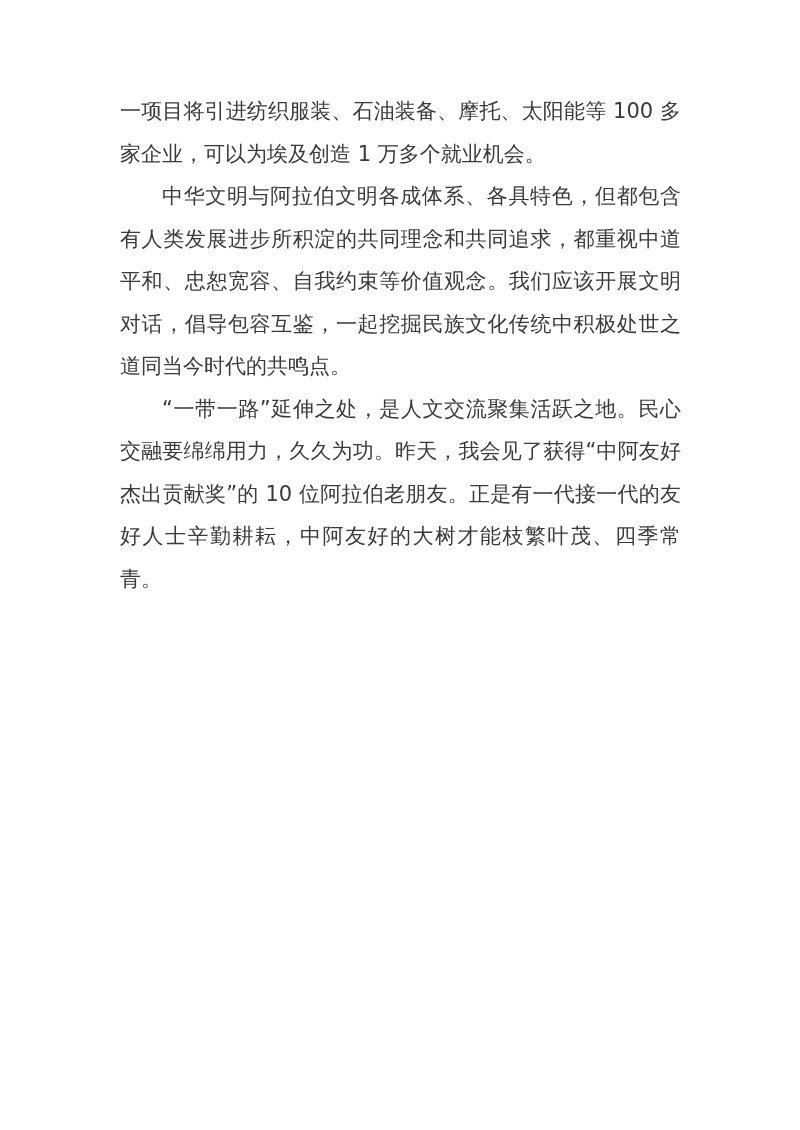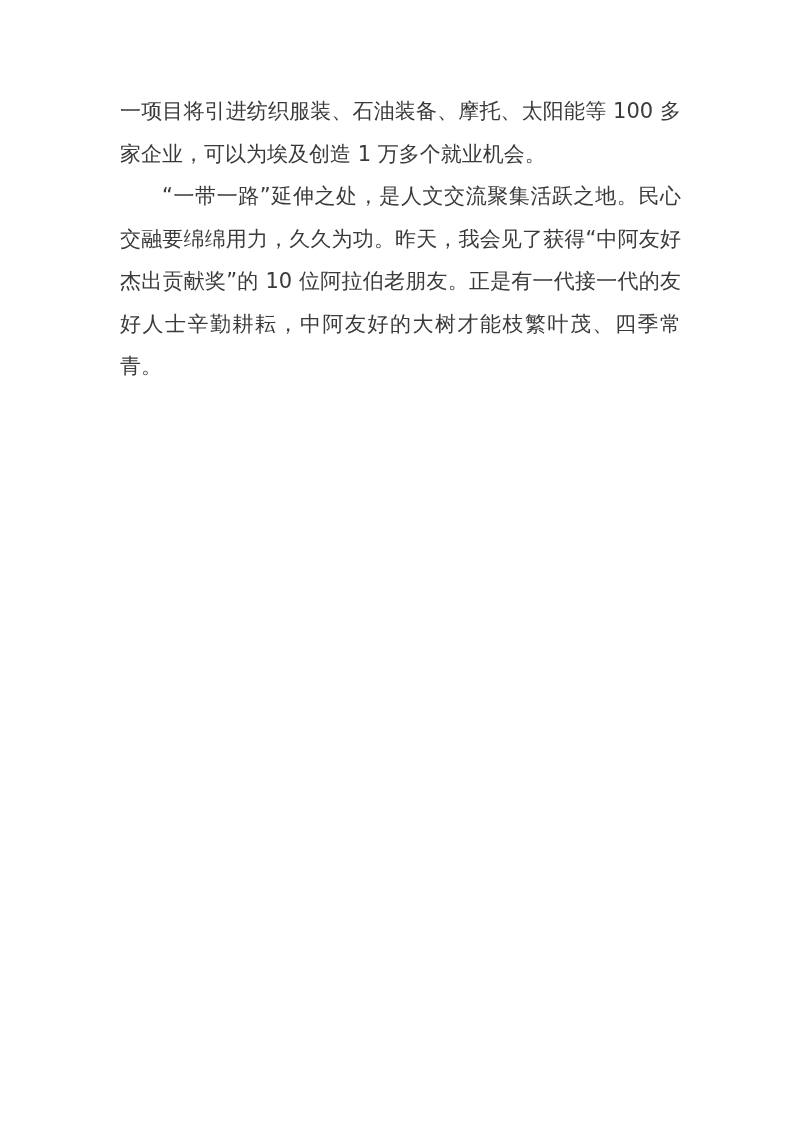--- a/index.html
+++ b/index.html
@@ -40,15 +40,16 @@
   .text-block p.indent {
     text-indent: 2em;
   }
 </style>
 </head>
 <body>
 
 <div class="page">
   <div class="text-block" id="paragraphs-container">
       <p class="">一项目将引进纺织服装、石油装备、摩托、太阳能等 100 多家企业，可以为埃及创造 1 万多个就业机会。</p>
+      <p class="indent">中华文明与阿拉伯文明各成体系、各具特色，但都包含有人类发展进步所积淀的共同理念和共同追求，都重视中道平和、忠恕宽容、自我约束等价值观念。我们应该开展文明对话，倡导包容互鉴，一起挖掘民族文化传统中积极处世之道同当今时代的共鸣点。</p>
       <p class="indent">“一带一路”延伸之处，是人文交流聚集活跃之地。民心交融要绵绵用力，久久为功。昨天，我会见了获得“中阿友好杰出贡献奖”的 10 位阿拉伯老朋友。正是有一代接一代的友好人士辛勤耕耘，中阿友好的大树才能枝繁叶茂、四季常青。</p>
     </div>
 </div>
 
 </body></html>

